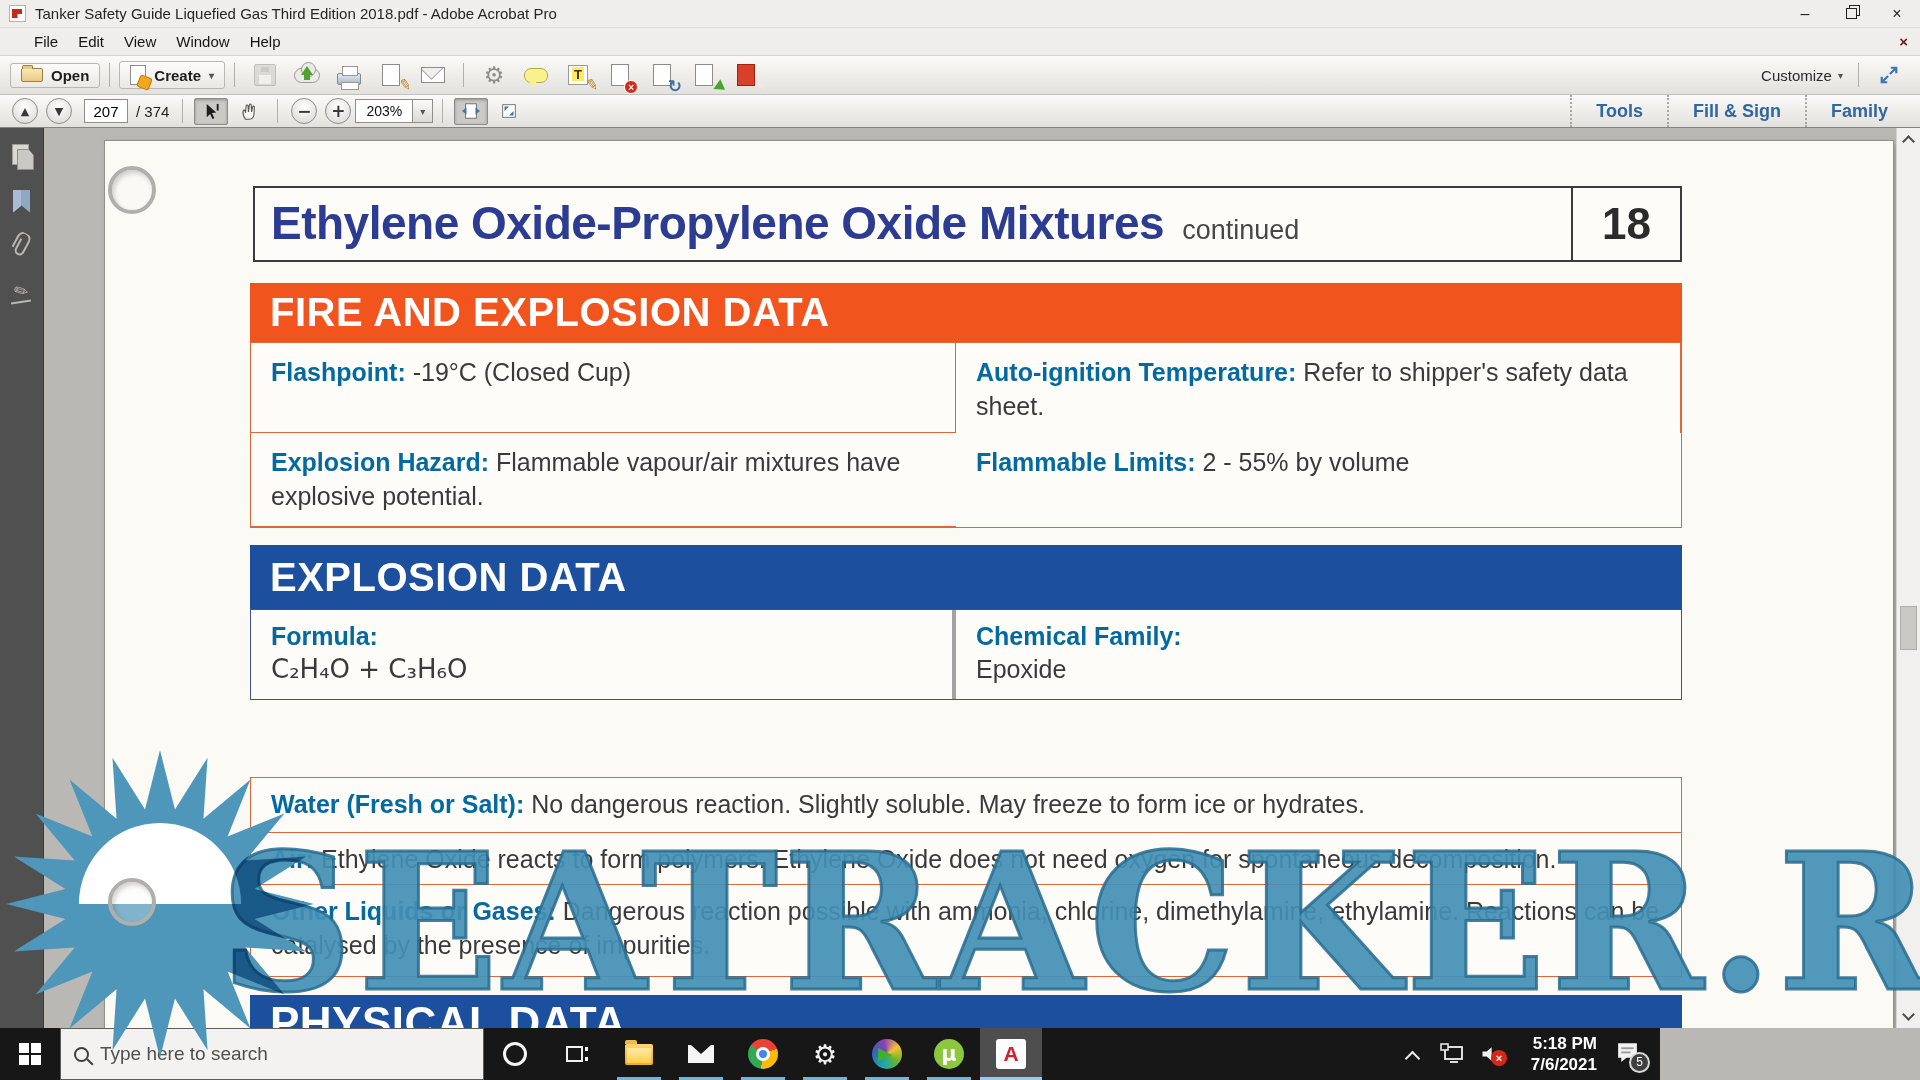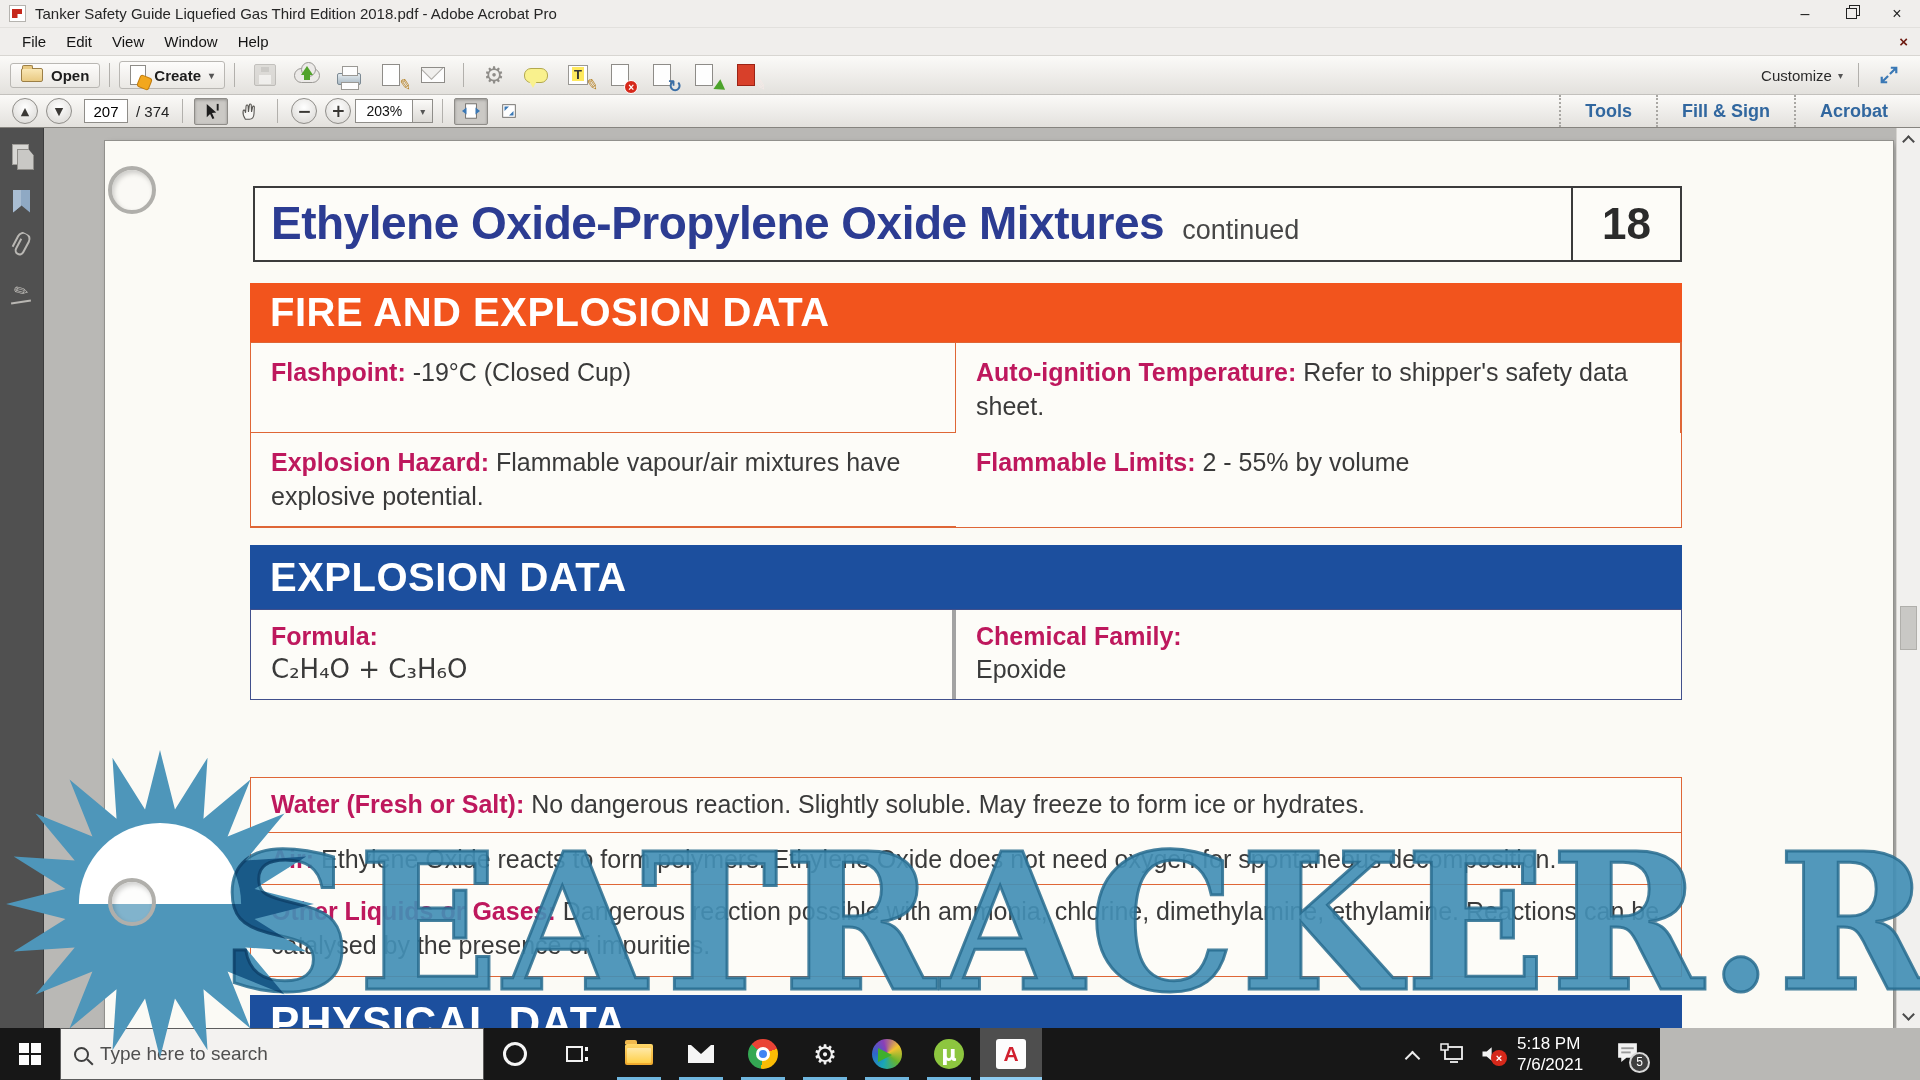--- a/index.html
+++ b/index.html
@@ -9,21 +9,21 @@
 
 .titlebar { position:absolute; top:0; left:0; right:0; height:28px; background:#f0eeec; display:flex; align-items:center; border-bottom:1px solid #e2e0dd; z-index:10;}
 .pdficon { width:17px; height:17px; margin-left:9px; background:#fff; border:1px solid #b5b3af; position:relative; }
 .pdficon::after { content:""; position:absolute; left:2px; top:3px; width:10px; height:9px; background:#c6281c; clip-path:polygon(0 0,100% 0,100% 55%,55% 55%,55% 100%,0 100%); }
 .titletext { margin-left:9px; font-size:15px; color:#262626; }
 .wincontrols { margin-left:auto; display:flex; height:100%; }
 .wc { width:46px; height:100%; display:flex; align-items:center; justify-content:center; font-size:16px; color:#1f1f1f; }
 .restore-box { width:11px; height:11px; border:1px solid #222; box-shadow:3px -3px 0 -1px #f0eeec, 3px -3px 0 0 #222; }
 
 
-.menubar { position:absolute; top:28px; left:0; right:0; height:28px; background:#f0eeec; display:flex; align-items:center; padding-left:12px; border-bottom:1px solid #d8d6d2; z-index:10;}
+.menubar { position:absolute; top:28px; left:0; right:0; height:28px; background:#f0eeec; display:flex; align-items:center; padding-left:24px; border-bottom:1px solid #d8d6d2; z-index:10;}
 .menu-item { padding:4px 10px; font-size:15px; color:#141414; }
 .menu-close { margin-left:auto; margin-right:12px; font-size:15px; font-weight:bold; color:#6e1a10; }
 
 
 .tb { position:absolute; left:0; right:0; background:linear-gradient(#fbfaf8,#e3e1dd); display:flex; align-items:center; z-index:10;}
 .tb1 { top:56px; height:39px; border-bottom:1px solid #c3c1bd; padding:0 10px; }
 .tb2 { top:95px; height:33px; border-bottom:1px solid #86847f; padding:0 8px; }
 .vsep { width:1px; height:24px; background:#b2b0ac; margin:0 9px; flex:none; }
 .btn { display:flex; align-items:center; gap:8px; border:1px solid #b9b7b3; border-radius:3px; background:linear-gradient(#fdfcfb,#eae8e4); padding:3px 10px; font-size:15px; font-weight:bold; color:#1c1c1c; }
 .caret { font-size:10px; color:#555; }
@@ -95,21 +95,21 @@
 .banner { position:absolute; left:145px; width:1432px; color:#fff; font-weight:bold; font-size:40px; padding-left:20px; letter-spacing:.5px; white-space:nowrap; }
 .b-fire  { top:142px; height:59px; line-height:59px; background:#f2541d; }
 .b-chem  { top:404px; height:64px; line-height:64px; background:#1c4f9e; }
 .b-react { top:572px; height:64px; line-height:64px; background:#f2541d; }
 .b-phys  { top:854px; height:90px; line-height:56px; background:#1c4f9e; font-size:44px; }
 
 .ftable { position:absolute; left:145px; top:201px; width:1432px; height:186px; border:1px solid #df6636; display:grid; grid-template-columns:705px 725px; grid-template-rows:90px 94px; background:#fdfcf8; }
 .fcell { padding:12px 20px 0; font-size:25px; line-height:34px; color:#3a3a3a; }
 .fcell.br { border-right:1px solid #df6636; }
 .fcell.bb { border-bottom:1px solid #df6636; }
-.lab { font-weight:bold; color:#be185d; }
+.lab { font-weight:bold; color:#0369a1; }
 
 .ctable { position:absolute; left:145px; top:468px; width:1432px; height:91px; border:1px solid #41508c; display:grid; grid-template-columns:705px 725px; background:#fdfcf8; }
 .ccell { padding:10px 20px 0; font-size:25px; line-height:33px; color:#3a3a3a; }
 .ccell.br { border-right:4px solid #a3a3a3; }
 .formula { font-family:"DejaVu Sans",sans-serif; font-size:26px; color:#3a3a3a; }
 
 .rtable { position:absolute; left:145px; top:636px; width:1432px; height:200px; border:1px solid #df6636; display:grid; grid-template-rows:55px 52px 91px; background:#fdfcf8; }
 .rrow { padding:9px 20px 0; font-size:25px; line-height:34px; color:#3a3a3a; }
 .rrow.bb { border-bottom:1px solid #df6636; }
 
@@ -153,21 +153,21 @@
 .chrome::before { content:""; position:absolute; inset:8px; background:#4285f4; border:3px solid #fff; border-radius:50%; }
 .gear-white { font-size:27px; color:#f2f2f2; font-family:"DejaVu Sans",sans-serif; line-height:1; }
 .idm { width:30px; height:30px; border-radius:50%; background:conic-gradient(from 200deg,#19a6b8,#2e66c9,#8a3fb8,#f2c230,#67b32e,#19a6b8); position:relative; }
 .idm::after { content:""; position:absolute; left:6px; top:9px; width:0; height:0; border-top:7px solid transparent; border-bottom:7px solid transparent; border-left:14px solid #3faf2d; }
 .utor { width:30px; height:30px; border-radius:50%; background:#8dc63f; display:flex; align-items:center; justify-content:center; color:#fff; font-size:21px; font-weight:bold; font-family:"DejaVu Sans",sans-serif; }
 .acro { width:30px; height:30px; background:#fdfdfd; border-radius:3px; display:flex; align-items:center; justify-content:center; color:#d1202f; font-size:21px; font-weight:bold; }
 .tray { margin-left:auto; display:flex; align-items:center; padding-right:6px; }
 .chev-up { width:11px; height:11px; border-left:2px solid #ececec; border-top:2px solid #ececec; transform:rotate(45deg); margin:8px 15px 0 6px; }
 .trayic { position:relative; margin:0 7px; display:flex; align-items:center; }
 .volbadge { position:absolute; right:-7px; bottom:-3px; width:16px; height:16px; background:#d6281a; border-radius:50%; color:#fff; font-size:11px; font-weight:bold; display:flex; align-items:center; justify-content:center; }
-.clock { width:80px; text-align:left; color:#fff; font-size:17px; line-height:21px; margin:0 10px; }
+.clock { width:80px; text-align:right; color:#fff; font-size:17px; line-height:21px; margin:0 10px;font-weight:bold; }
 .notif { position:relative; margin:0 14px 0 8px; }
 .notifbadge { position:absolute; right:-10px; bottom:-5px; width:21px; height:21px; background:#3f3f3f; border:2px solid #d8d8d8; border-radius:50%; color:#fff; font-size:12px; display:flex; align-items:center; justify-content:center; }
 </style>
 </head>
 <body>
 
 <div id="screen">
 
   <div class="titlebar">
     <div class="pdficon"></div>
@@ -298,21 +298,21 @@
     <div class="toolbtn">
       <svg width="22" height="18" viewBox="0 0 24 20">
         <rect x="5" y="3" width="14" height="14" fill="#fff" stroke="#6a6864"></rect>
         <path d="M7 5 l5 0 -5 5 z" fill="#3a78b5"></path>
           <path d="M17 15 l-5 0 5 -5 z" fill="#3a78b5"></path>
       </svg>
     </div>
     <div class="rtabs">
       <div class="rtab">Tools</div>
       <div class="rtab">Fill &amp; Sign</div>
-      <div class="rtab">Acrobat</div>
+      <div class="rtab">Family</div>
     </div>
   </div>
 
   <div class="docarea">
     <div class="sidebar">
       <div class="sicon">
           <div class="sp"></div>
         </div>
       <div class="sicon">
           <div class="sbook"></div>

